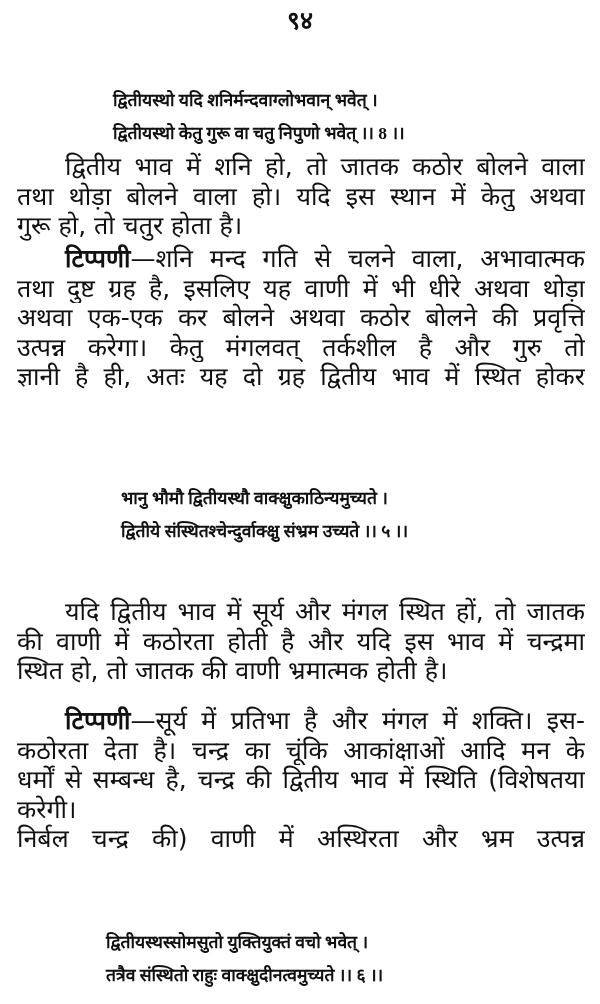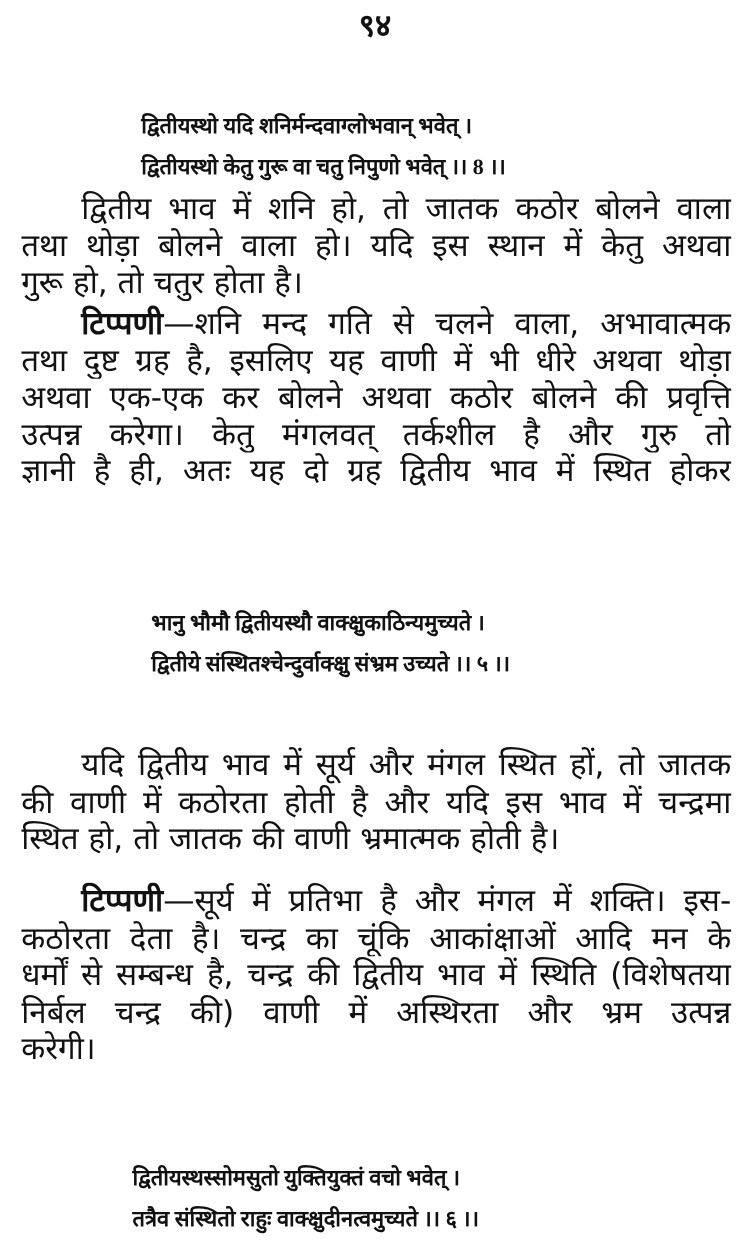--- a/index.html
+++ b/index.html
@@ -48,20 +48,20 @@
 <div class="para" style="top:597px;">
   <span class="ln indent">यदि द्वितीय भाव में सूर्य और मंगल स्थित हों, तो जातक</span>
   <span class="ln">की वाणी में कठोरता होती है और यदि इस भाव में चन्द्रमा</span>
   <span class="ln last">स्थित हो, तो जातक की वाणी भ्रमात्मक होती है।</span>
 </div>
 
 <div class="para" style="top:706px;">
   <span class="ln indent"><span class="lead">टिप्पणी</span><span>—सूर्य में प्रतिभा है और मंगल में शक्ति। इस-</span></span>
   <span class="ln">कठोरता देता है। चन्द्र का चूंकि आकांक्षाओं आदि मन के</span>
   <span class="ln">धर्मों से सम्बन्ध है, चन्द्र की द्वितीय भाव में स्थिति (विशेषतया</span>
+  <span class="ln last">करेगी।</span>
   <span class="ln">निर्बल चन्द्र की) वाणी में अस्थिरता और भ्रम उत्पन्न</span>
-  <span class="ln last">करेगी।</span>
 </div>
 
 <div class="shloka" style="top:926px; left:106px;">
   <span class="ln">द्वितीयस्थस्सोमसुतो युक्तियुक्तं वचो भवेत् ।</span>
   <span class="ln">तत्रैव संस्थितो राहुः वाक्क्षुदीनत्वमुच्यते ।। ६ ।।</span>
 </div>
 
 </body></html>

